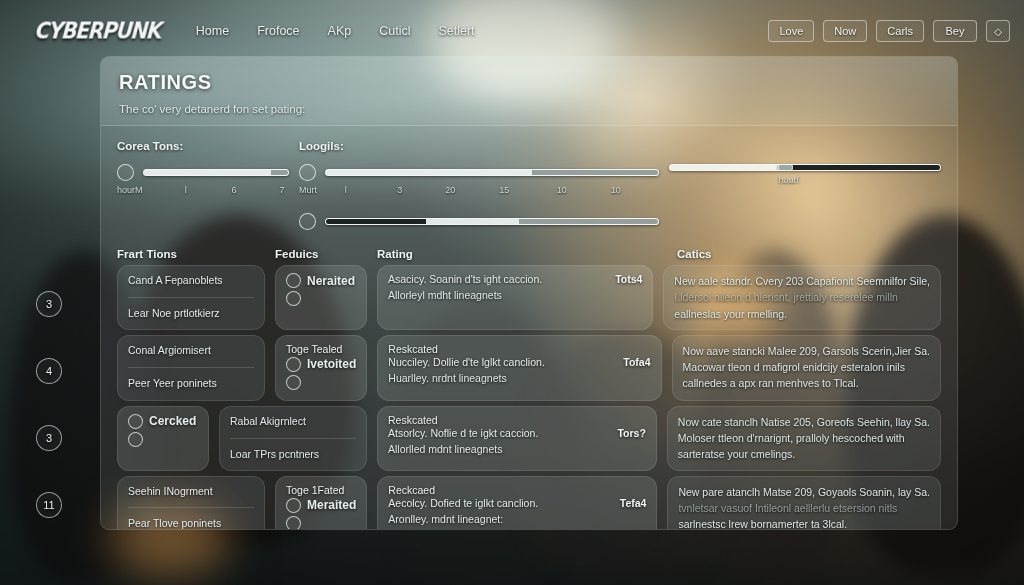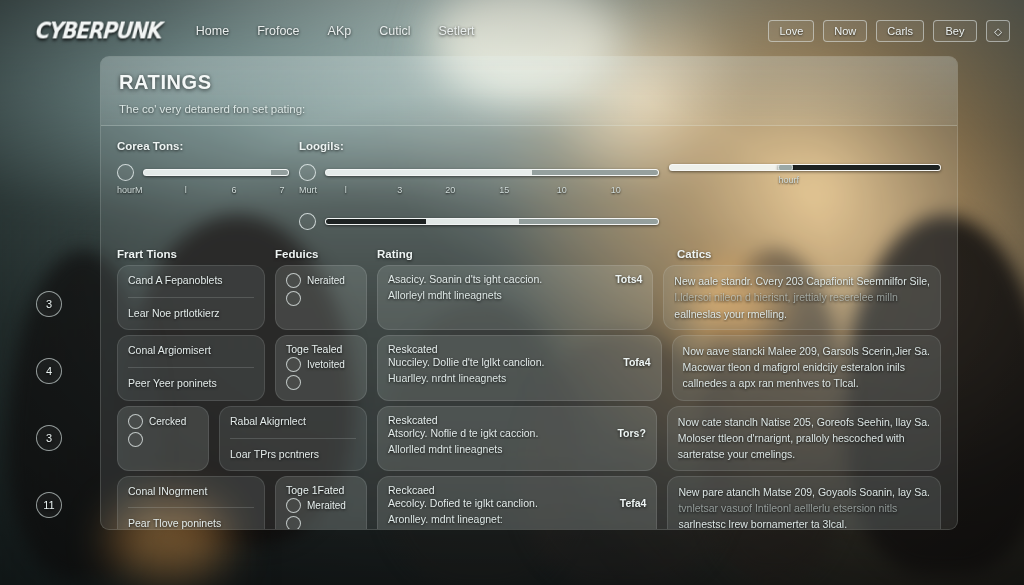--- a/index.html
+++ b/index.html
@@ -216,24 +216,25 @@
     margin-top: 8px; padding-top: 8px;
   }
   .opt { display: flex; align-items: center; gap: 6px; margin-bottom: 3px; }
   .radio {
     flex: 0 0 auto;
     width: 15px; height: 15px; border-radius: 50%;
     border: 1.3px solid rgba(238,246,245,0.72);
     background: rgba(255,255,255,0.04);
   }
   .opt-label {
-    font-size: 10px; color: #e6eeed;
+    font-size: 12px; color: #e6eeed;
     text-shadow: 0 1px 3px rgba(0,0,0,0.8);
     filter: blur(0.35px);
     white-space: nowrap;
+    font-weight: bold;
   }
   .opt-head {
     font-size: 10.5px; color: #e9f1f0; margin-bottom: 2px;
     text-shadow: 0 1px 3px rgba(0,0,0,0.8);
     filter: blur(0.35px);
   }
   .rate-head {
     font-size: 10.5px; color: #e7efee; margin-bottom: 1px;
     text-shadow: 0 1px 3px rgba(0,0,0,0.8);
     filter: blur(0.35px);
@@ -489,21 +490,21 @@
         </div>
         <div class="cell c4 cell-dim">
           <div class="note-line">Now cate stanclh Natise 205,  Goreofs Seehin, llay Sa.</div>
           <div class="note-line">Moloser ttleon d'rnarignt, pralloly hescoched with</div>
           <div class="note-line">sarteratse your cmelings.</div>
         </div>
       </div>
 
       <div class="row">
         <div class="cell c1 cell-dim">
-          <div class="cell-line">Conal INogrment</div>
+          <div class="cell-line">Seehin INogrment</div>
           <div class="cell-line sep">Pear  Tlove poninets</div>
         </div>
         <div class="cell c2">
           <div class="opt-head">Toge 1Fated</div>
           <div class="opt">
             <div class="radio"></div>
             <span class="opt-label">Meraited</span>
           </div>
           <div class="opt">
             <div class="radio"></div>

